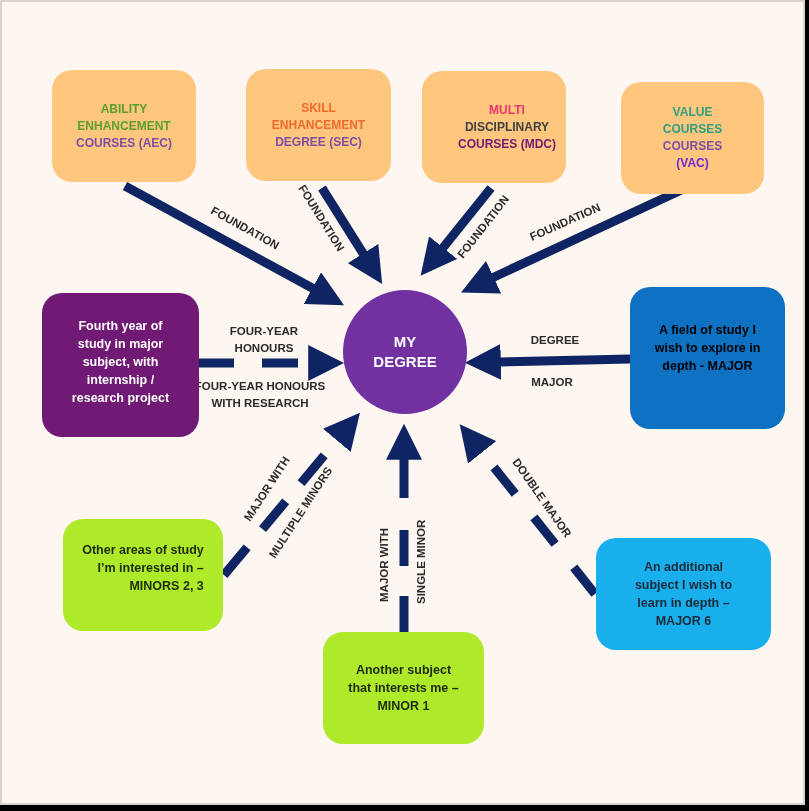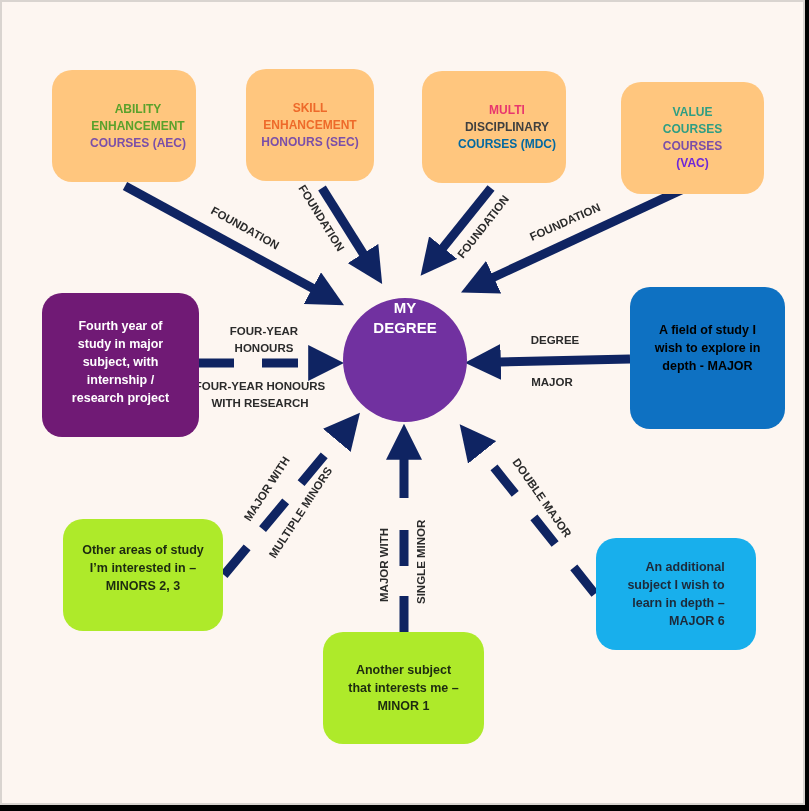--- a/index.html
+++ b/index.html
@@ -13,22 +13,22 @@
     text-align: center; box-sizing: border-box; padding: 4px 10px;
     font-family: "Liberation Sans", sans-serif; font-weight: bold; font-size: 12px; line-height: 17px;
   }
   .box .ln { display: block; }
   .orange { background: #ffc67e; }
   .pink { background: #701a75; color: #fff; font-size: 12.5px; line-height: 18px; text-align: center; }
   .blue { background: #0e71c2; color: #000000; font-size: 12.5px; line-height: 18px; }
   .cyan { background: #18afec; color: #1d2a3a; font-size: 12.5px; line-height: 18px; }
   .lime { background: #aeea2a; color: #1d2b10; font-size: 12.5px; line-height: 18px; }
   #hub {
-    position: absolute; left: 341px; top: 296px; width: 124px; height: 124px; border-radius: 50%;
-    background: #7131a0; color: #fff; display: flex; align-items: center; 
+    position: absolute; left: 341px; top: 288px; width: 124px; height: 124px; border-radius: 50%;
+    background: #7131a0; color: #fff; display: flex; align-items: center; justify-content: center;
     flex-direction: column; font-family: "Liberation Sans", sans-serif; font-weight: bold; font-size: 15px; line-height: 20px;
   }
   svg#arrows { position: absolute; left: 0; top: 0; }
   .lbl { font-family: "Liberation Sans", sans-serif; font-weight: bold; font-size: 11.5px; fill: #2b2b2b; }
 </style>
 </head>
 <body>
 
 <div id="canvas">
 
@@ -69,39 +69,39 @@
 
     <text class="lbl" transform="translate(248,520) rotate(-57)">MAJOR WITH</text>
     <text class="lbl" transform="translate(273,557) rotate(-57)">MULTIPLE MINORS</text>
 
     <text class="lbl" transform="translate(386,600) rotate(-90)">MAJOR WITH</text>
     <text class="lbl" transform="translate(423,602) rotate(-90)">SINGLE MINOR</text>
 
     <text class="lbl" transform="translate(510,460) rotate(55)">DOUBLE MAJOR</text>
   </svg>
 
-  <div class="box orange" style="left:50px;top:68px;width:144px;height:112px;justify-content:flex-end;">
+  <div class="box orange" style="left:50px;top:68px;width:144px;height:112px;">
     <div>
       <span class="ln" style="color:#5aa12b">ABILITY</span>
       <span class="ln" style="color:#5aa12b">ENHANCEMENT</span>
       <span class="ln" style="color:#7b4fa8">COURSES (AEC)</span>
     </div>
   </div>
-  <div class="box orange" style="left:244px;top:67px;width:128px;height:112px;">
+  <div class="box orange" style="left:244px;top:67px;width:145px;height:112px;">
     <div>
       <span class="ln" style="color:#ee6a2a">SKILL</span>
       <span class="ln" style="color:#ee6a2a">ENHANCEMENT</span>
-      <span class="ln" style="color:#7b4fa8">HONOURS (SEC)</span>
+      <span class="ln" style="color:#7b4fa8">DEGREE (SEC)</span>
     </div>
   </div>
   <div class="box orange" style="left:420px;top:69px;width:144px;height:112px;justify-content:flex-end;">
     <div>
       <span class="ln" style="color:#e8366e">MULTI</span>
       <span class="ln" style="color:#404040">DISCIPLINARY</span>
-      <span class="ln" style="color:#0369a1">COURSES (MDC)</span>
+      <span class="ln" style="color:#701a75">COURSES (MDC)</span>
     </div>
   </div>
   <div class="box orange" style="left:619px;top:80px;width:143px;height:112px;">
     <div>
       <span class="ln" style="color:#2f9e83">VALUE</span>
       <span class="ln" style="color:#2f9e83">COURSES</span>
       <span class="ln" style="color:#7b4fa8">COURSES</span>
       <span class="ln" style="color:#6d28d9">(VAC)</span>
     </div>
   </div>
@@ -122,37 +122,37 @@
   </div>
 
   <div class="box blue" style="left:628px;top:285px;width:155px;height:142px;padding-bottom:24px;">
     <div>
       <span class="ln">A field of study I</span>
       <span class="ln">wish to explore  in</span>
       <span class="ln">depth - MAJOR</span>
     </div>
   </div>
 
-  <div class="box lime" style="left:61px;top:517px;width:160px;height:112px;padding-bottom:18px;">
+  <div class="box lime" style="left:61px;top:517px;width:160px;height:112px;padding-bottom:18px;text-align:right;">
     <div>
       <span class="ln">Other areas of study</span>
       <span class="ln">I’m interested in –</span>
       <span class="ln">MINORS 2, 3</span>
     </div>
   </div>
 
   <div class="box lime" style="left:321px;top:630px;width:161px;height:112px;">
     <div>
       <span class="ln">Another subject</span>
       <span class="ln">that interests me –</span>
       <span class="ln">MINOR 1</span>
     </div>
   </div>
 
-  <div class="box cyan" style="left:594px;top:536px;width:160px;height:112px;text-align:right;">
+  <div class="box cyan" style="left:594px;top:536px;width:175px;height:112px;">
     <div>
       <span class="ln">An additional</span>
       <span class="ln">subject I wish to</span>
       <span class="ln">learn in depth –</span>
       <span class="ln">MAJOR 6</span>
     </div>
   </div>
 
 </div>
 

